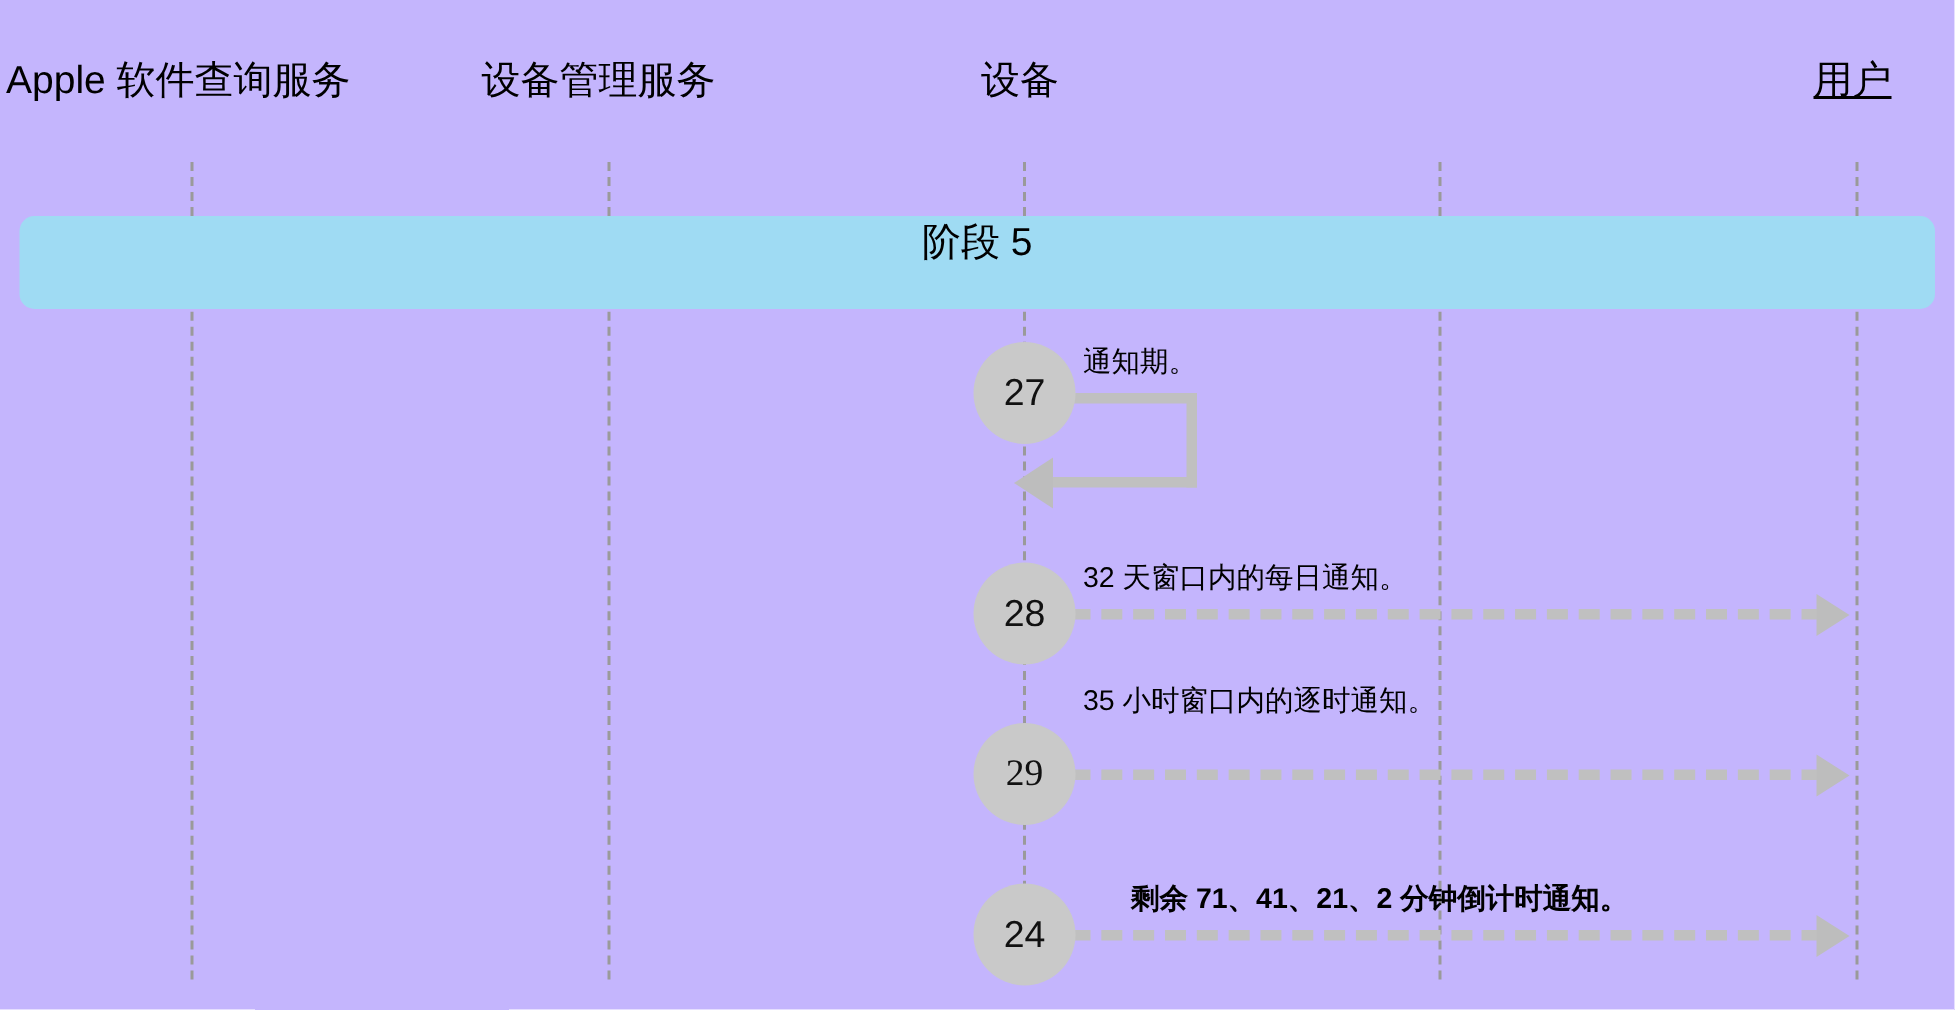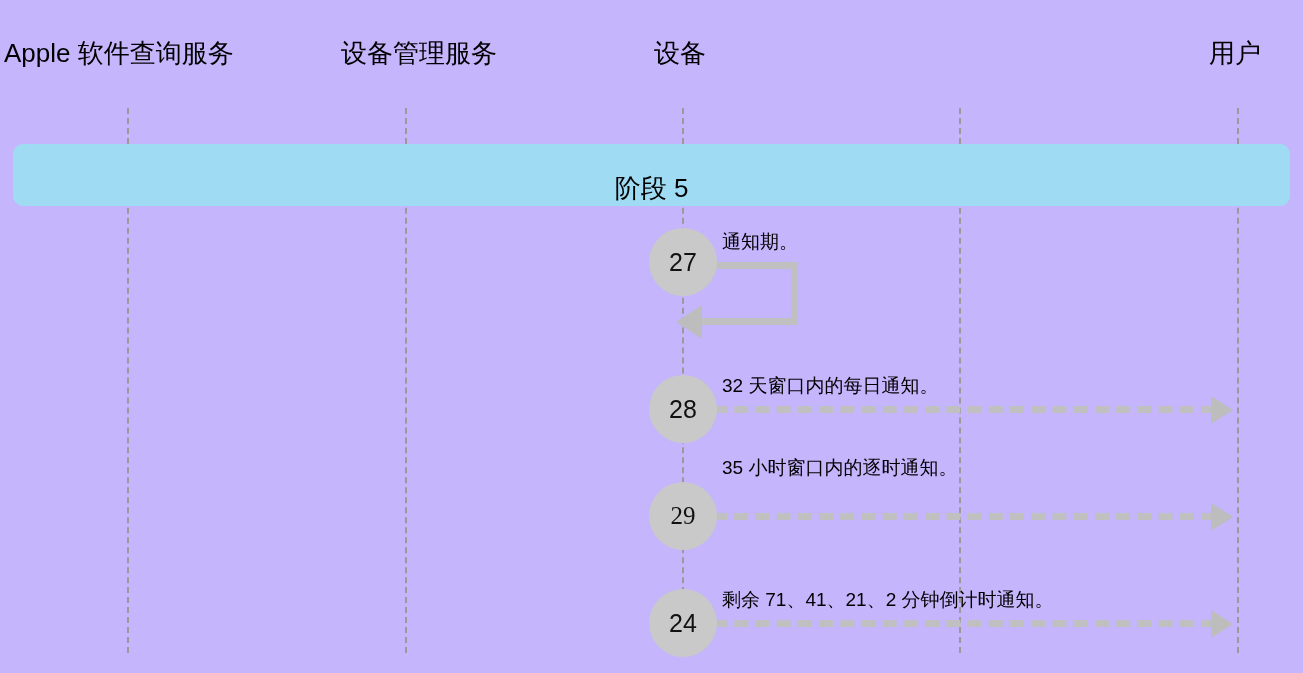--- a/index.html
+++ b/index.html
@@ -43,21 +43,21 @@
   
   .phase-banner {
     position: absolute;
     left: 13px;
     top: 144px;
     width: 1277px;
     height: 62px;
     background: #9FDBF3;
     border-radius: 10px;
     display: flex;
-    align-items: flex-end;
+    align-items: flex-start;
     justify-content: center;
   }
   .phase-banner-label {
     font-size: 26px;
     color: #000000;
     white-space: nowrap;
   }
 
   
   .msg-row {
@@ -126,23 +126,23 @@
     border-bottom: 17px solid transparent;
     border-right: 26px solid #BDBDBD;
   }
 </style>
 </head>
 <body>
 
 <div id="canvas">
 
   <div class="participant-header" style="left:4px;">Apple 软件查询服务</div>
-  <div class="participant-header" style="left:321px;margin-left:20px;">设备管理服务</div>
+  <div class="participant-header" style="left:321px;">设备管理服务</div>
   <div class="participant-header" style="left:654px;">设备</div>
-  <div class="participant-header" style="left:1209px;">用户</div>
+  <div class="participant-header" style="left:1209px;text-decoration:underline;">用户</div>
 
   <div class="lifeline" style="left:127px;"></div>
   <div class="lifeline" style="left:405px;"></div>
   <div class="lifeline" style="left:682px;"></div>
   <div class="lifeline" style="left:959px;"></div>
   <div class="lifeline" style="left:1237px;"></div>
 
   <div class="phase-banner">
     <span class="phase-banner-label">阶段 5</span>
   </div>
@@ -167,16 +167,16 @@
     <div class="arrow-shaft" style="left:713px; top:513px; width:502px;"></div>
     <div class="arrow-head" style="left:1211px; top:503px;"></div>
     <div class="step-badge" style="left:649px; top:482px;font-family:Liberation Serif, serif;">29</div>
     <div class="msg-label" style="left:722px; top:456px;">35 小时窗口内的逐时通知。</div>
   </div>
 
   <div class="msg-row">
     <div class="arrow-shaft" style="left:713px; top:620px; width:502px;"></div>
     <div class="arrow-head" style="left:1211px; top:610px;"></div>
     <div class="step-badge" style="left:649px; top:589px;">24</div>
-    <div class="msg-label" style="left:722px; top:588px;">剩余 71、41、21、2 分钟倒计时通知。</div>
+    <div class="msg-label" style="left:754px; top:588px;font-weight:bold;">剩余 71、41、21、2 分钟倒计时通知。</div>
   </div>
 
 </div>
 
 </body></html>

